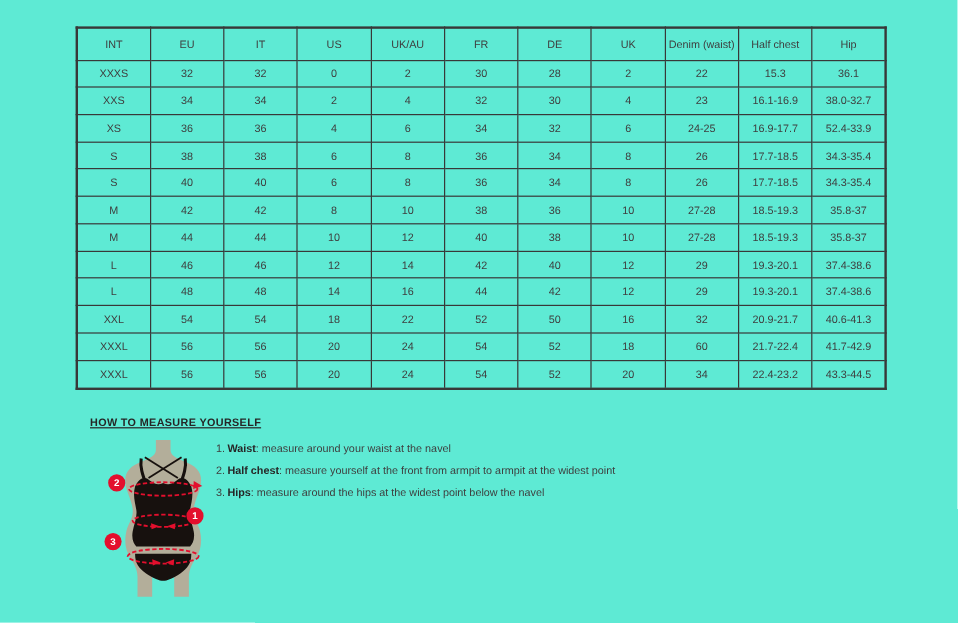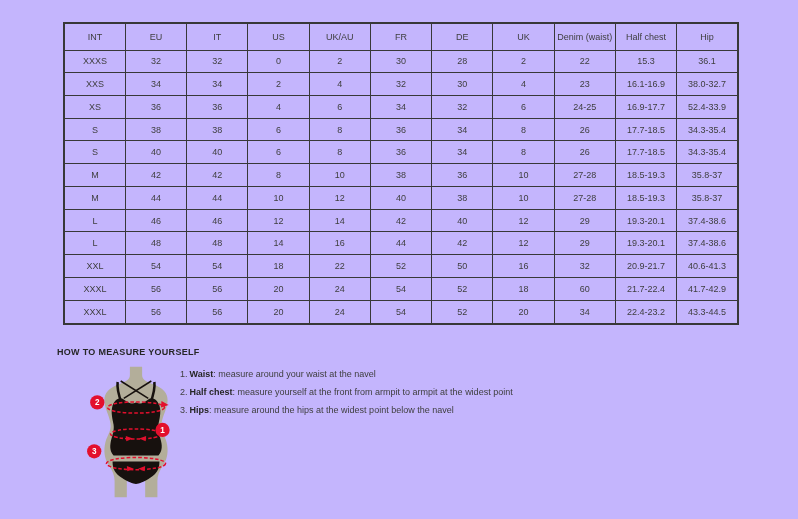--- a/index.html
+++ b/index.html
@@ -4,41 +4,41 @@
 <style>
   :root{
     --accent:#e30f2d;
     --mannequin:#b3ae9a;
     --garment:#17110e;
     --ink:#3e3e3e;
     --line:#383838;
   }
   html,body{margin:0;padding:0;background:#fff;}
   .canvas{
-    position:relative;width:798px;height:519px;background:#c4b5fd;overflow:hidden;
+    position:relative;width:798px;height:519px;background:#5eead4;overflow:hidden;
     font-family:"Liberation Sans",sans-serif;color:var(--ink);
   }
   
   table.size-table{
     position:absolute;left:63px;top:22px;width:676px;height:303px;
     border-collapse:collapse;table-layout:fixed;
     font-size:9px;color:var(--ink);
     border:2px solid var(--line);
   }
   table.size-table th,table.size-table td{
     border:1px solid var(--line);
     text-align:center;vertical-align:middle;
     padding:0;font-weight:normal;
     white-space:nowrap;overflow:hidden;
   }
   table.size-table thead tr{height:27px;}
   
   .measure-heading{
-    position:absolute;left:57px;top:347px;
-    font-size:9px;font-weight:bold;color:#262626;letter-spacing:.3px;
+    position:absolute;left:75px;top:347px;
+    font-size:9px;font-weight:bold;color:#262626;letter-spacing:.3px;text-decoration:underline;
   }
   .figure{position:absolute;left:83px;top:366px;width:106px;height:136px;}
   .steps{position:absolute;left:180px;top:369px;font-size:9px;color:var(--ink);}
   .step{line-height:11px;margin-bottom:7px;white-space:nowrap;}
   .step .num{margin-right:2px;}
   .step b{color:#262626;}
   .badge-text{
     font-family:"Liberation Sans",sans-serif;font-size:8px;font-weight:bold;fill:#fff;
   }
 </style>

